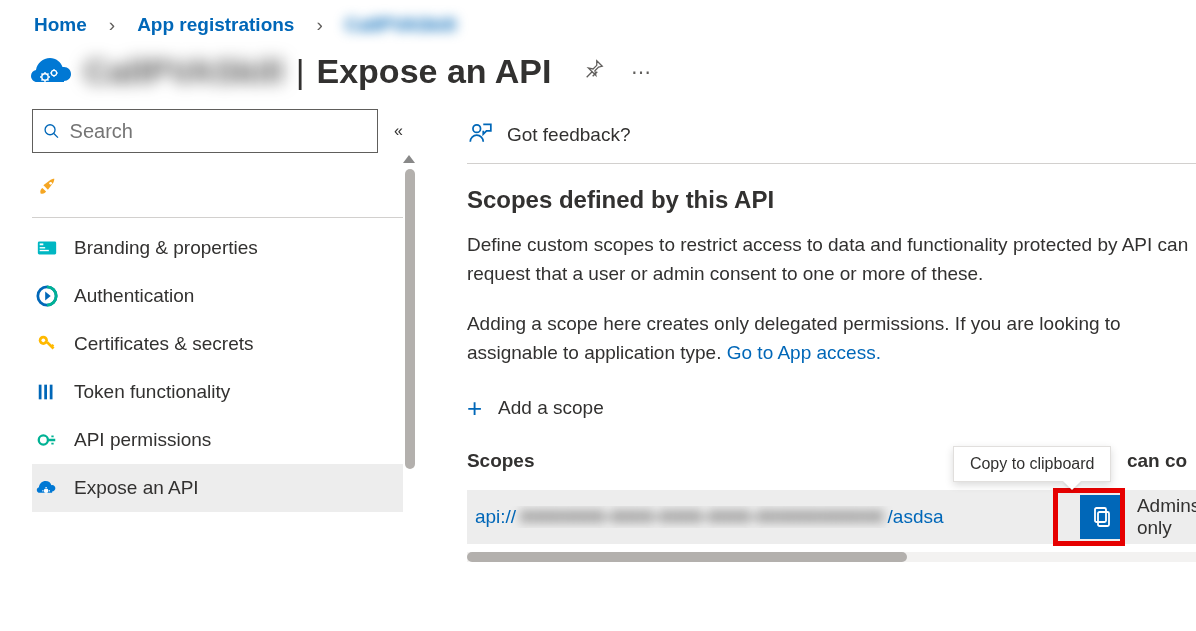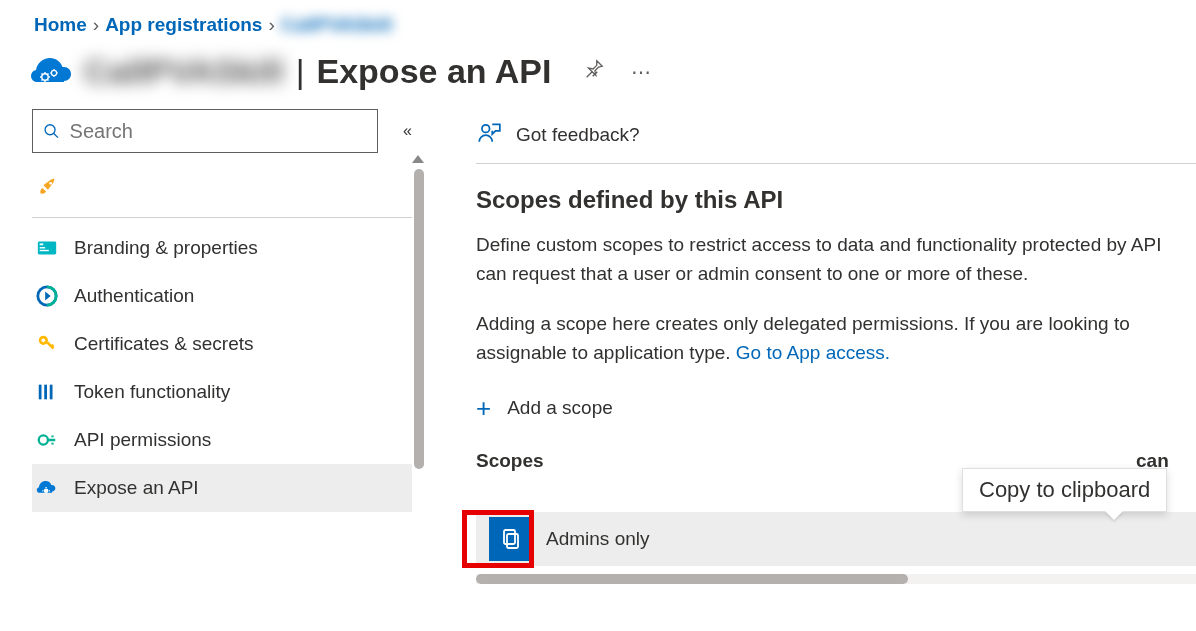--- a/index.html
+++ b/index.html
@@ -11,21 +11,21 @@
     background: #ffffff;
     width: 1196px;
     height: 631px;
     overflow: hidden;
   }
 
   
   .breadcrumb {
     display: flex;
     align-items: center;
-    gap: 6px;
+    gap: 22px;
     padding: 14px 0 8px 34px;
     font-size: 19px;
     font-weight: 600;
   }
   .bc-link { color: #0067b8; cursor: pointer; }
   .bc-sep { color: #605e5c; font-weight: 400; }
   .bc-current {
     color: #0067b8;
     filter: blur(6px);
     user-select: none;
@@ -76,21 +76,20 @@
     position: relative;
     padding-top: 6px;
   }
 
   
   .search-row {
     display: flex;
     align-items: center;
     gap: 16px;
     margin-bottom: 10px;
-    justify-content: space-between;
   }
   .search-box {
     flex: 0 0 346px;
     height: 44px;
     border: 1px solid #605e5c;
     display: flex;
     align-items: center;
     padding: 0 10px;
     gap: 8px;
   }
@@ -238,21 +237,21 @@
   }
 
   .consent-cell { font-size:19px; color:#323130; }
 
   .tooltip {
     position: absolute;
     background: #ffffff;
     border: 1px solid #e1dfdd;
     box-shadow: 0 3px 8px rgba(0,0,0,0.15);
     padding: 8px 16px;
-    font-size: 22px;
+    font-size: 16px;
     color: #323130;
     z-index: 10;
   }
   .tooltip::after {
     content:"";
     position:absolute;
     bottom:-9px; left:70%;
     width:0;height:0;
     border-left:9px solid transparent;
     border-right:9px solid transparent;
@@ -462,20 +461,25 @@
     </div>
 
     <div class="scopes-header">
       <div class="col-scopes">Scopes</div>
       <div class="col-who">can co</div>
     </div>
 
     <div class="scope-row-wrap">
       <div class="tooltip" style="top:-44px; left:486px;">Copy to clipboard</div>
       <div class="scope-row">
+        <div class="scope-uri">
+          <span class="uri-prefix">api://</span>
+          <span class="uri-guid">00000000-0000-0000-0000-000000000000</span>
+          <span class="uri-suffix">/asdsa</span>
+        </div>
         <div class="copy-cell" style="position:relative;">
           <div class="copy-highlight" style="left:-14px; top:-7px;"></div>
           <div class="copy-btn">
             <svg viewBox="0 0 24 24">
               <rect x="8" y="7" width="11" height="14" rx="1.5" fill="none" stroke="#fff" stroke-width="1.8"></rect>
               <rect x="5" y="3" width="11" height="14" rx="1.5" fill="none" stroke="#fff" stroke-width="1.8"></rect>
             </svg>
           </div>
         </div>
         <div class="consent-cell">Admins only</div>

